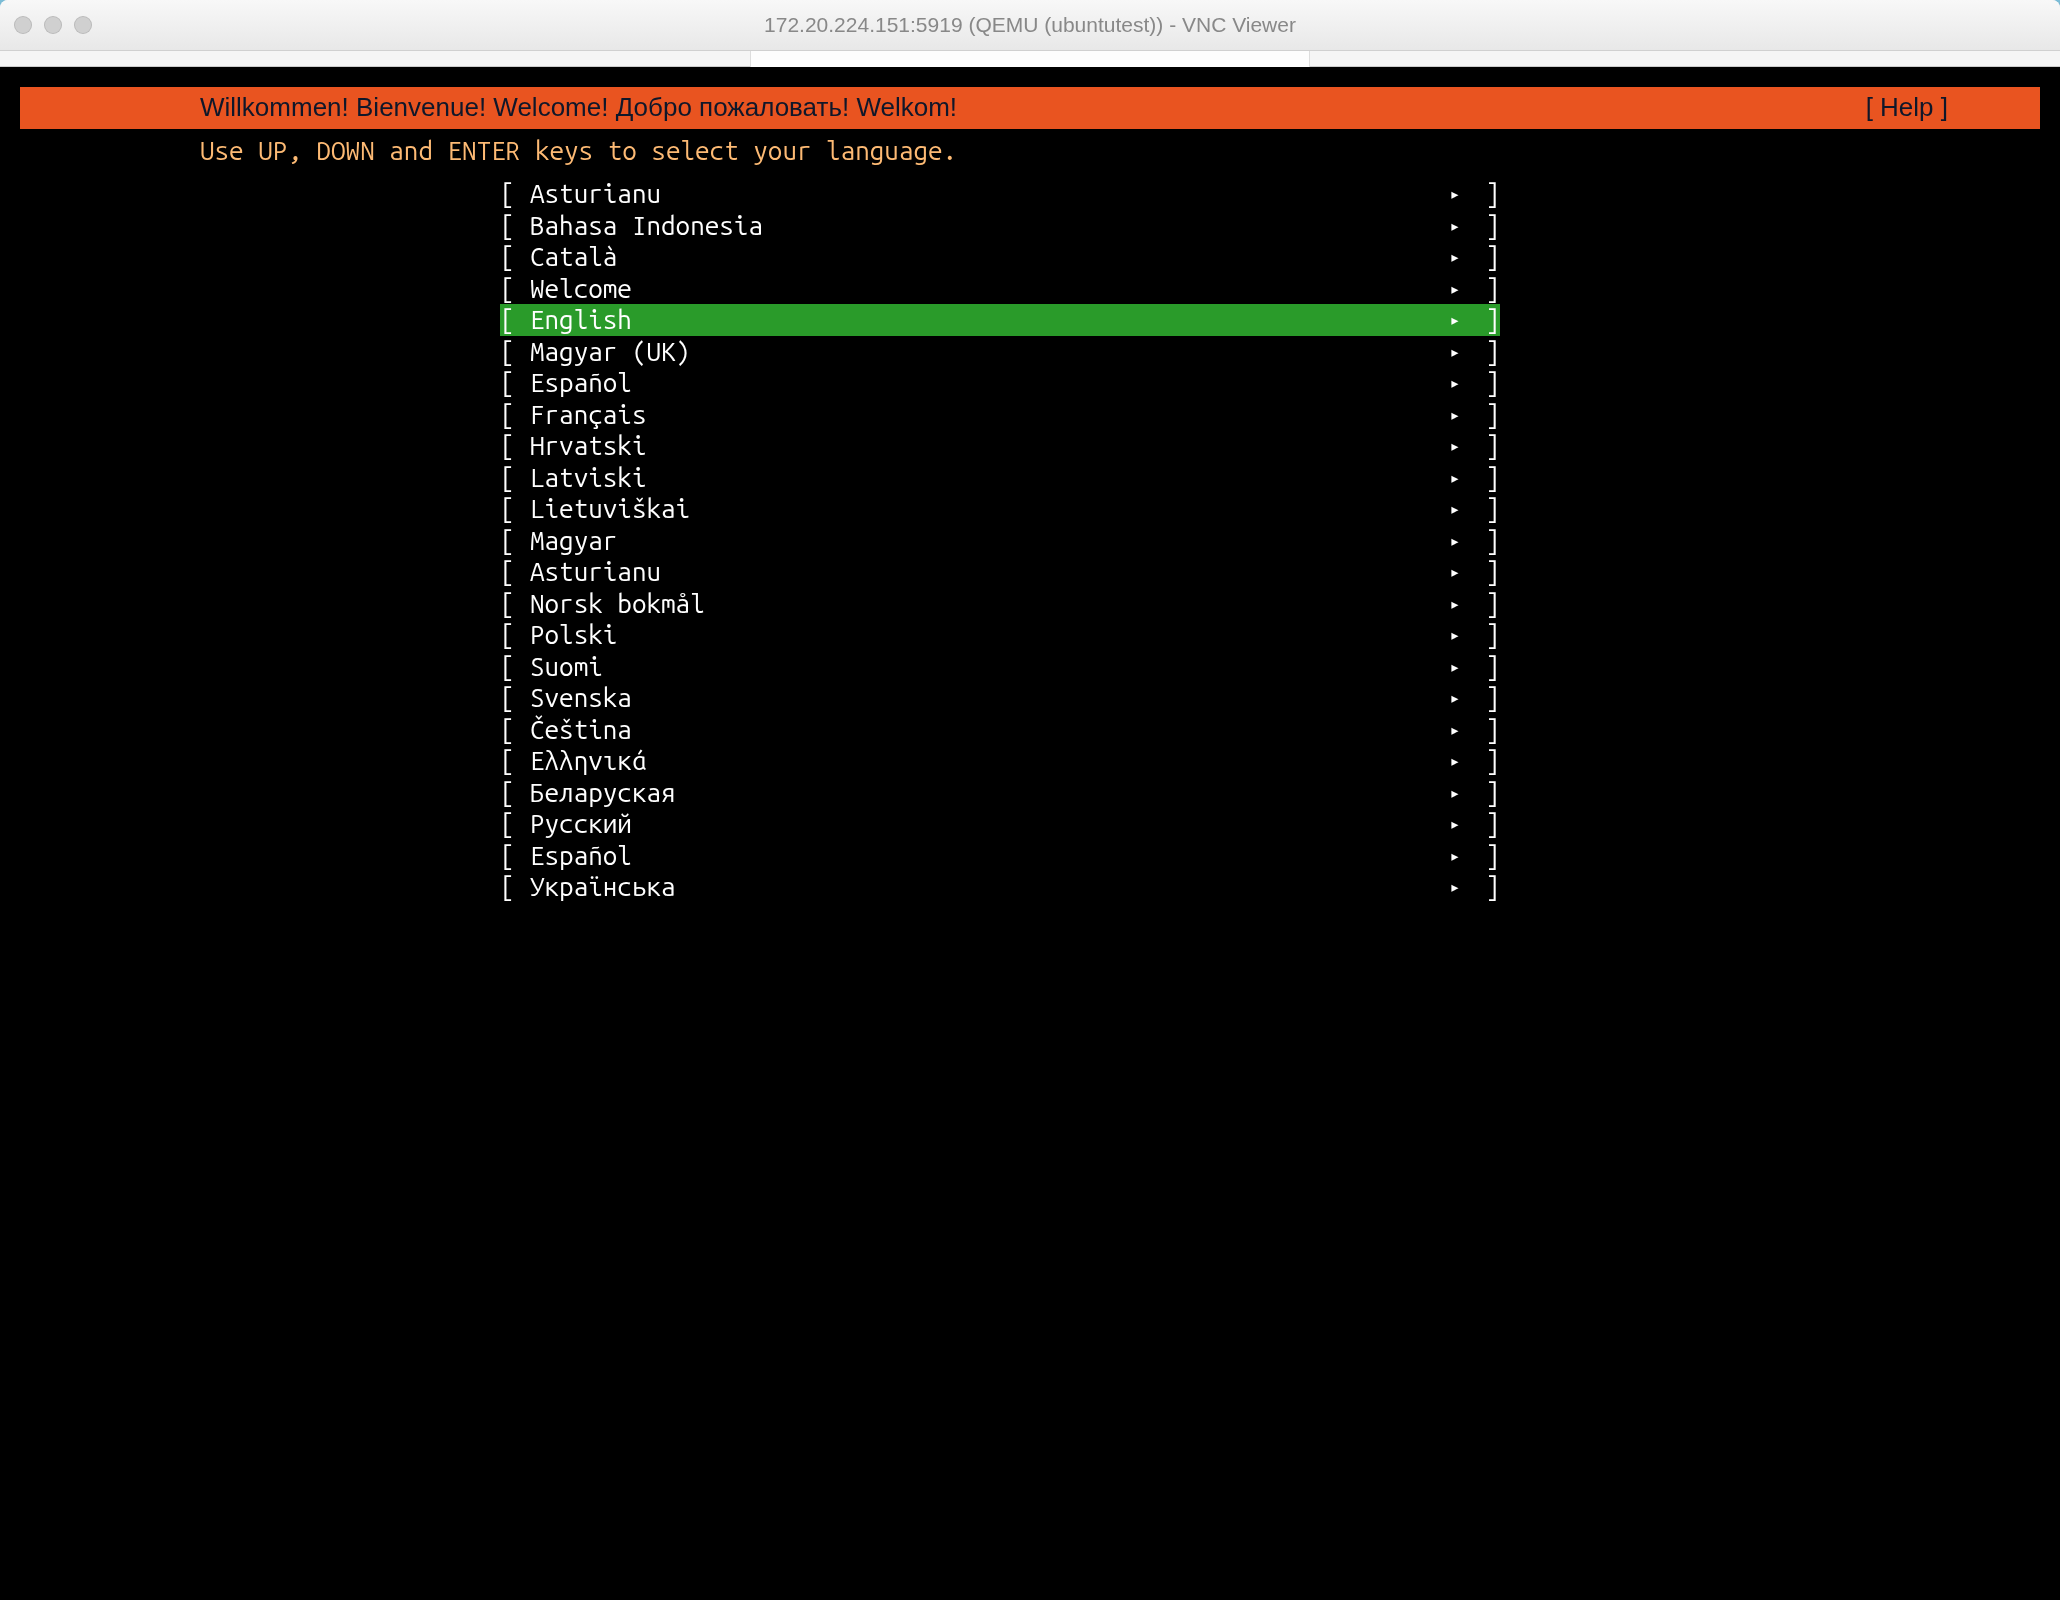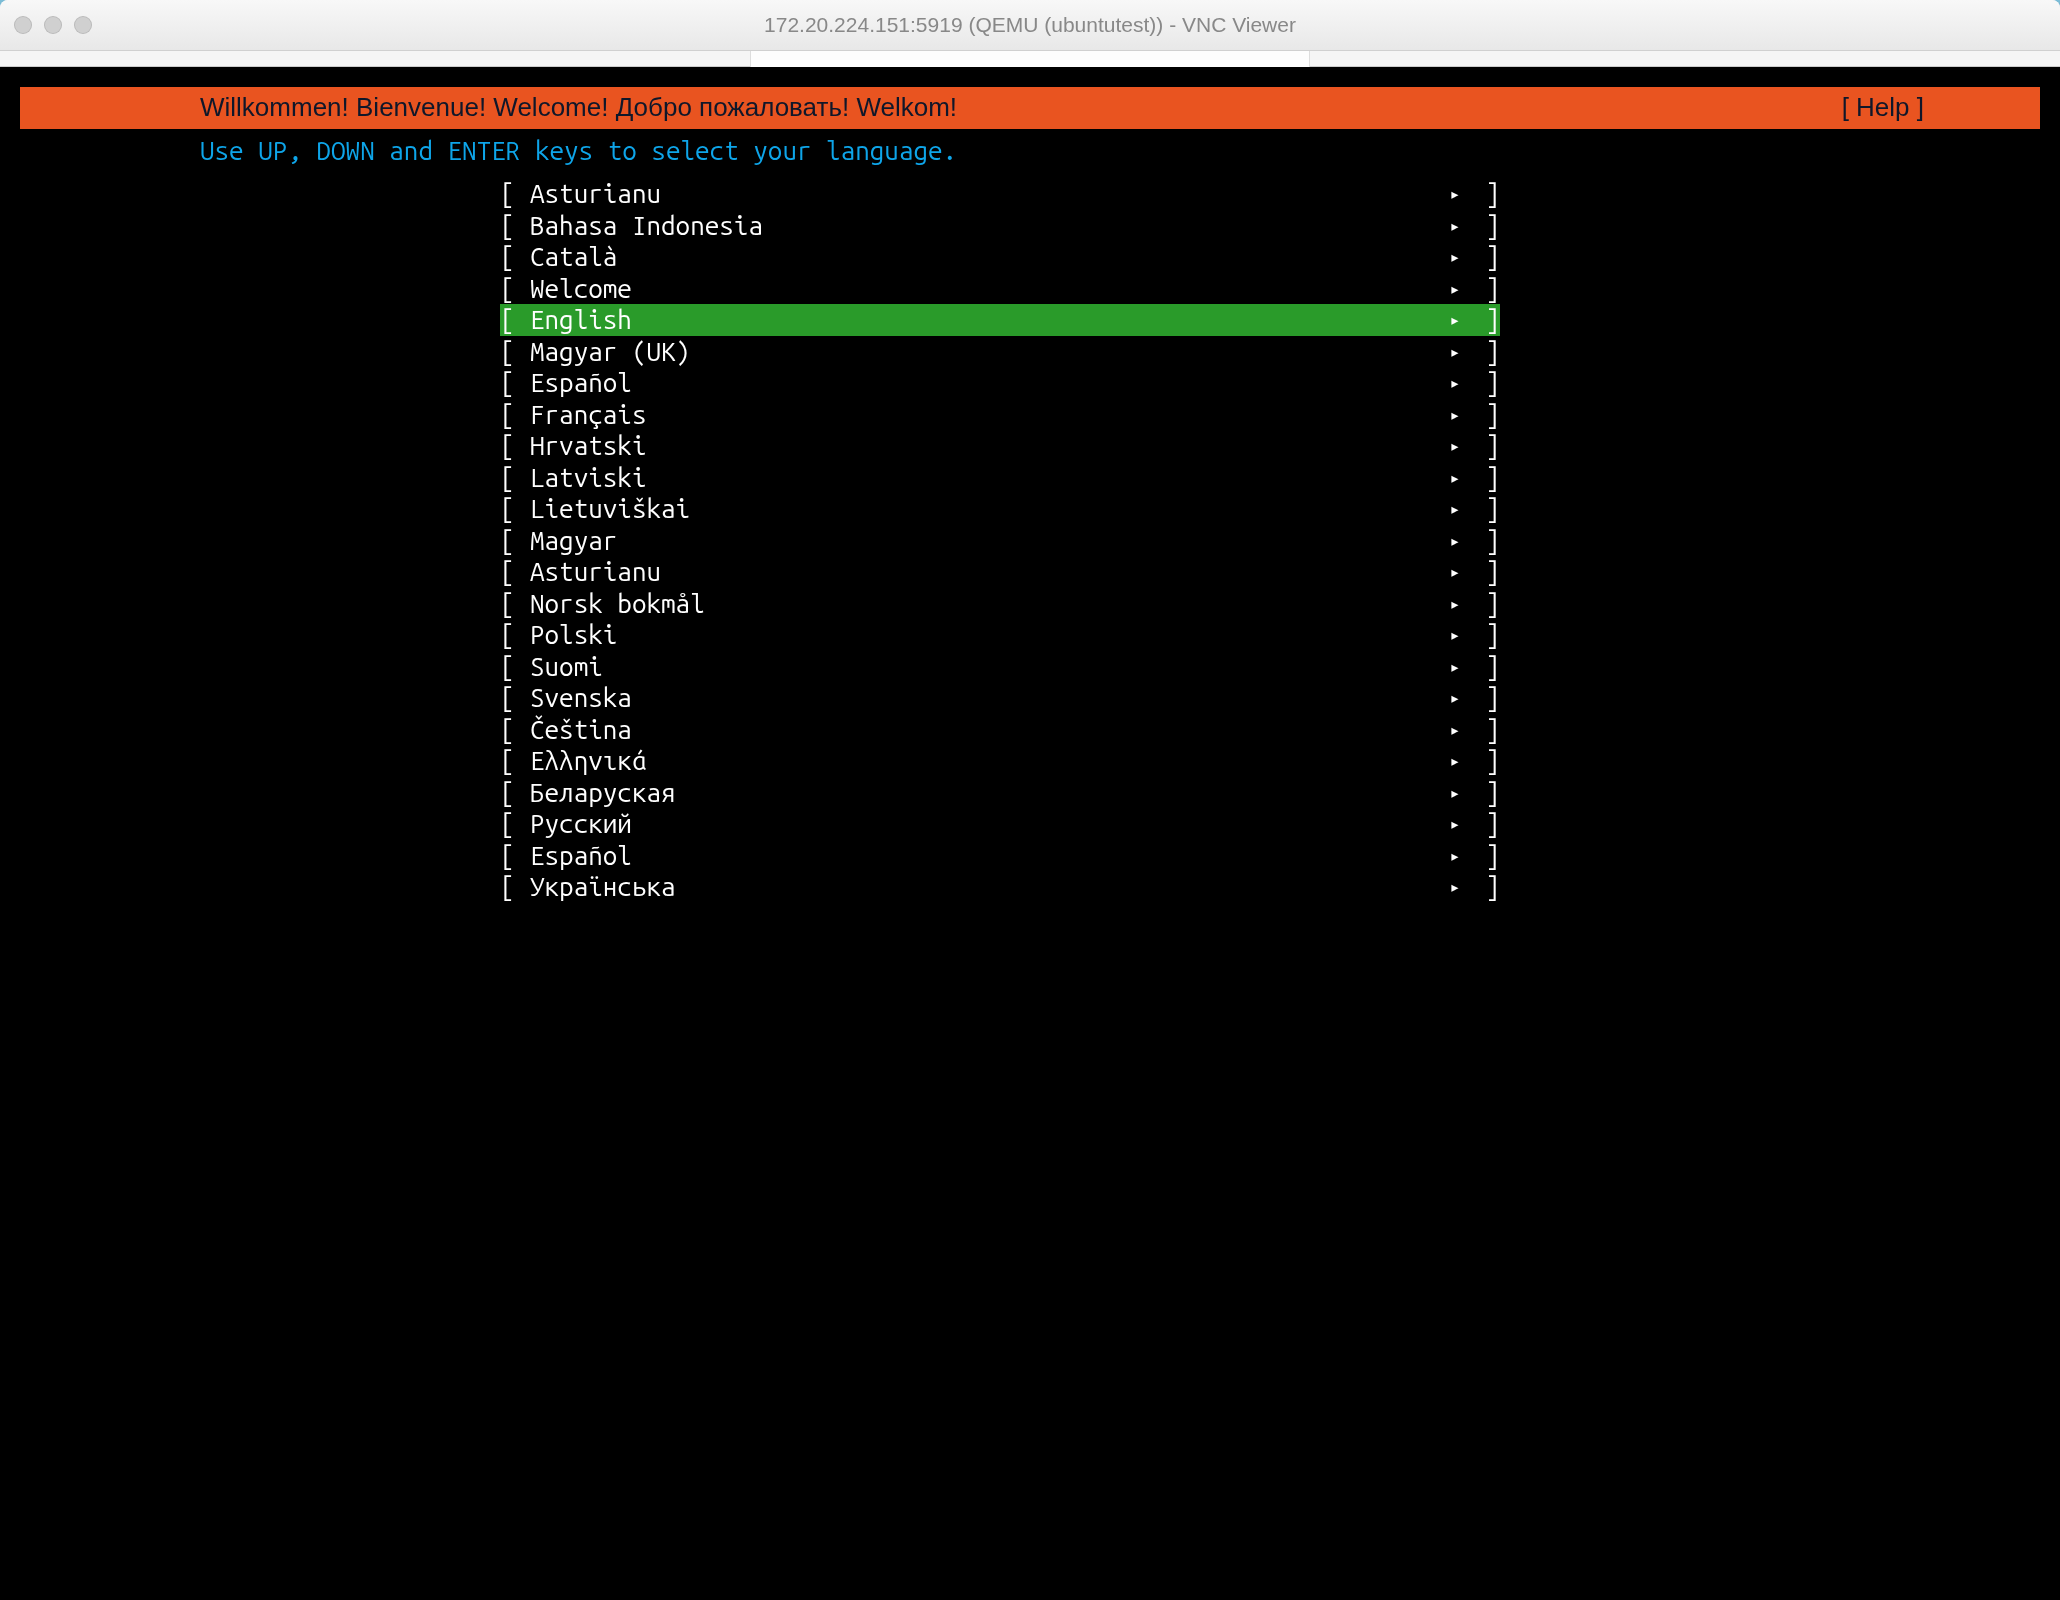--- a/index.html
+++ b/index.html
@@ -93,27 +93,27 @@
     padding: 5px 0;
     display: flex;
     justify-content: space-between;
     font-family: Liberation Sans, sans-serif;
   }
   .header-left {
     padding-left: 180px;
     white-space: pre;
   }
   .header-right {
-    padding-right: 116px;
+    padding-right: 92px;
     white-space: pre;
   }
   .instruction {
     padding: 6px 0 12px 180px;
     white-space: pre;
-    color: #0ea5e9;
+    color: #fdba74;
   }
   .lang-list {
     padding-left: 480px;
   }
   .lang-item {
     display: flex;
     white-space: pre;
     color: #ffffff;
     width: 1000px;
     height: 31.5px;

